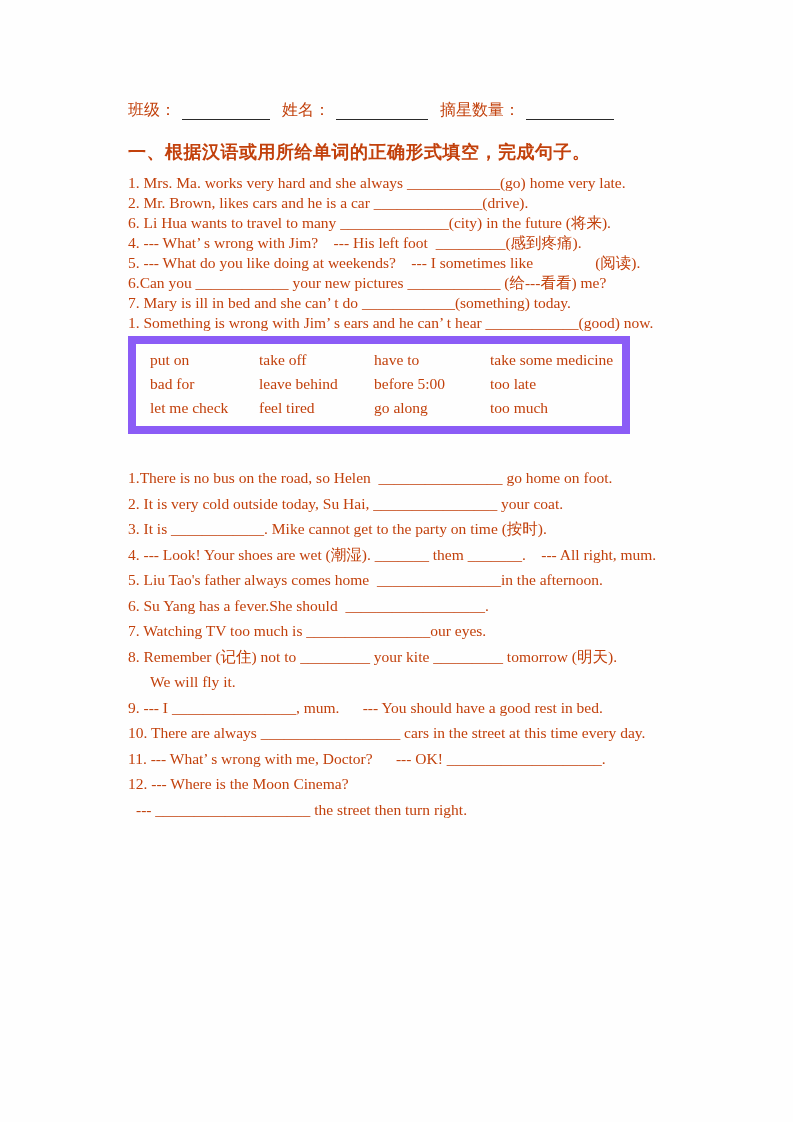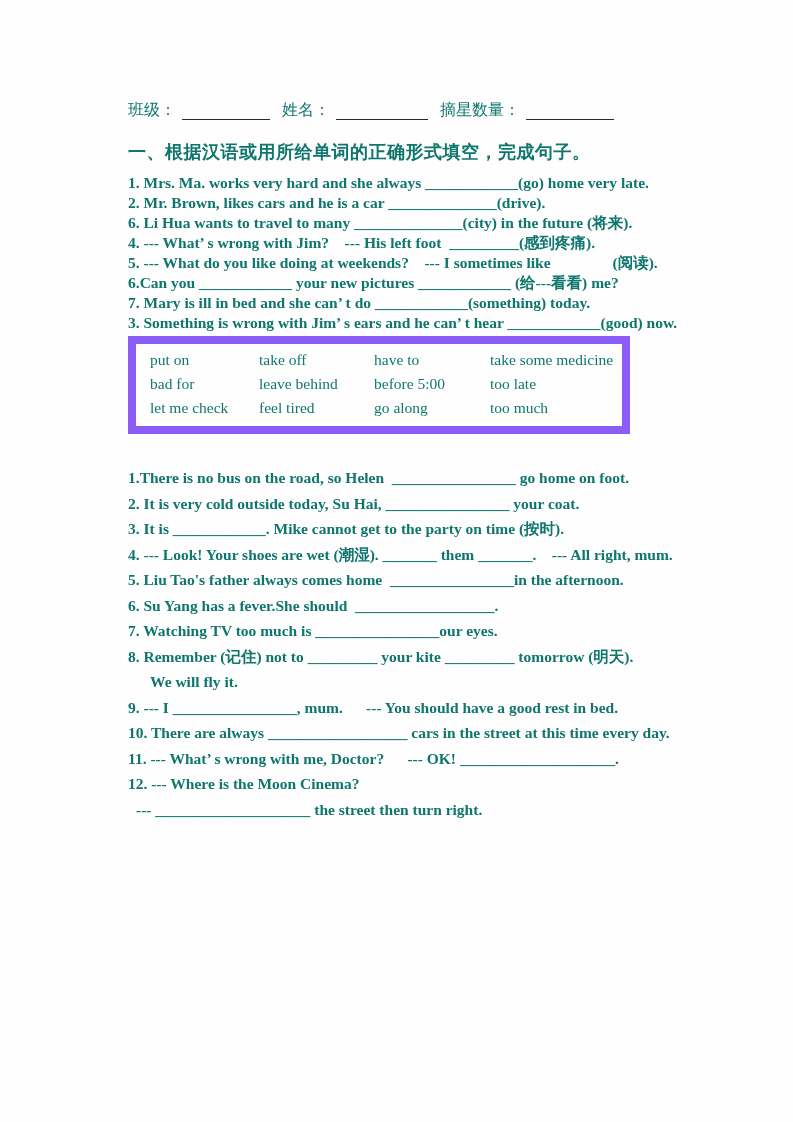--- a/index.html
+++ b/index.html
@@ -2,21 +2,21 @@
 <html><head>
 <meta charset="utf-8">
 <style>
   html,body { margin:0; padding:0; background:#ffffff; }
   .page {
     position:relative;
     width:793px; height:1122px;
     background:#fefefe;
     overflow:hidden;
     font-family:"Liberation Serif","DejaVu Serif",serif;
-    color:#0f766e;
+    color:#c2410c;
   }
   .content {
     position:absolute;
     left:128px; top:100px;
     width:566px;
   }
   
   .header-row {
     display:flex; align-items:flex-end;
     font-size:16px; line-height:20px;
@@ -33,21 +33,21 @@
   .w88 { width:88px; } .w92 { width:92px; }
   
   .sec-title {
     font-size:18px; font-weight:bold;
     letter-spacing:0.5px;
     margin:0; padding:0;
   }
   .title-1 { margin-top:20px; }
   .title-2 { margin-top:9px; }
   
-  .qlist { margin:0; padding:0;font-weight:bold; }
+  .qlist { margin:0; padding:0; }
   .s1 { margin-top:9px; }
   .s2 { margin-top:31px; }
   .q {
     font-size:15.5px;
     white-space:pre-wrap;
   }
   .s1 .q { line-height:20px; }
   .s2 .q { line-height:25.5px; }
   .indent-md { padding-left:22px; }
   .indent-sm { padding-left:8px; }
@@ -91,21 +91,21 @@
     <div class="sec-title title-1">一、根据汉语或用所给单词的正确形式填空，完成句子。</div>
 
     <div class="qlist s1">
       <div class="q">1. Mrs. Ma. works very hard and she always ____________(go) home very late.</div>
       <div class="q">2. Mr. Brown, likes cars and he is a car ______________(drive).</div>
       <div class="q">6. Li Hua wants to travel to many ______________(city) in the future (将来).</div>
       <div class="q">4. --- What’ s wrong with Jim?    --- His left foot  _________(感到疼痛).</div>
       <div class="q">5. --- What do you like doing at weekends?    --- I sometimes like                (阅读).</div>
       <div class="q">6.Can you ____________ your new pictures ____________ (给---看看) me?</div>
       <div class="q">7. Mary is ill in bed and she can’ t do ____________(something) today.</div>
-      <div class="q">3. Something is wrong with Jim’ s ears and he can’ t hear ____________(good) now.</div>
+      <div class="q">1. Something is wrong with Jim’ s ears and he can’ t hear ____________(good) now.</div>
     </div>
 
 
     <div class="word-bank">
       <div class="wb-row">
         <span class="wb-cell">put on</span>
         <span class="wb-cell">take off</span>
         <span class="wb-cell">have to</span>
         <span class="wb-cell">take some medicine</span>
       </div>

